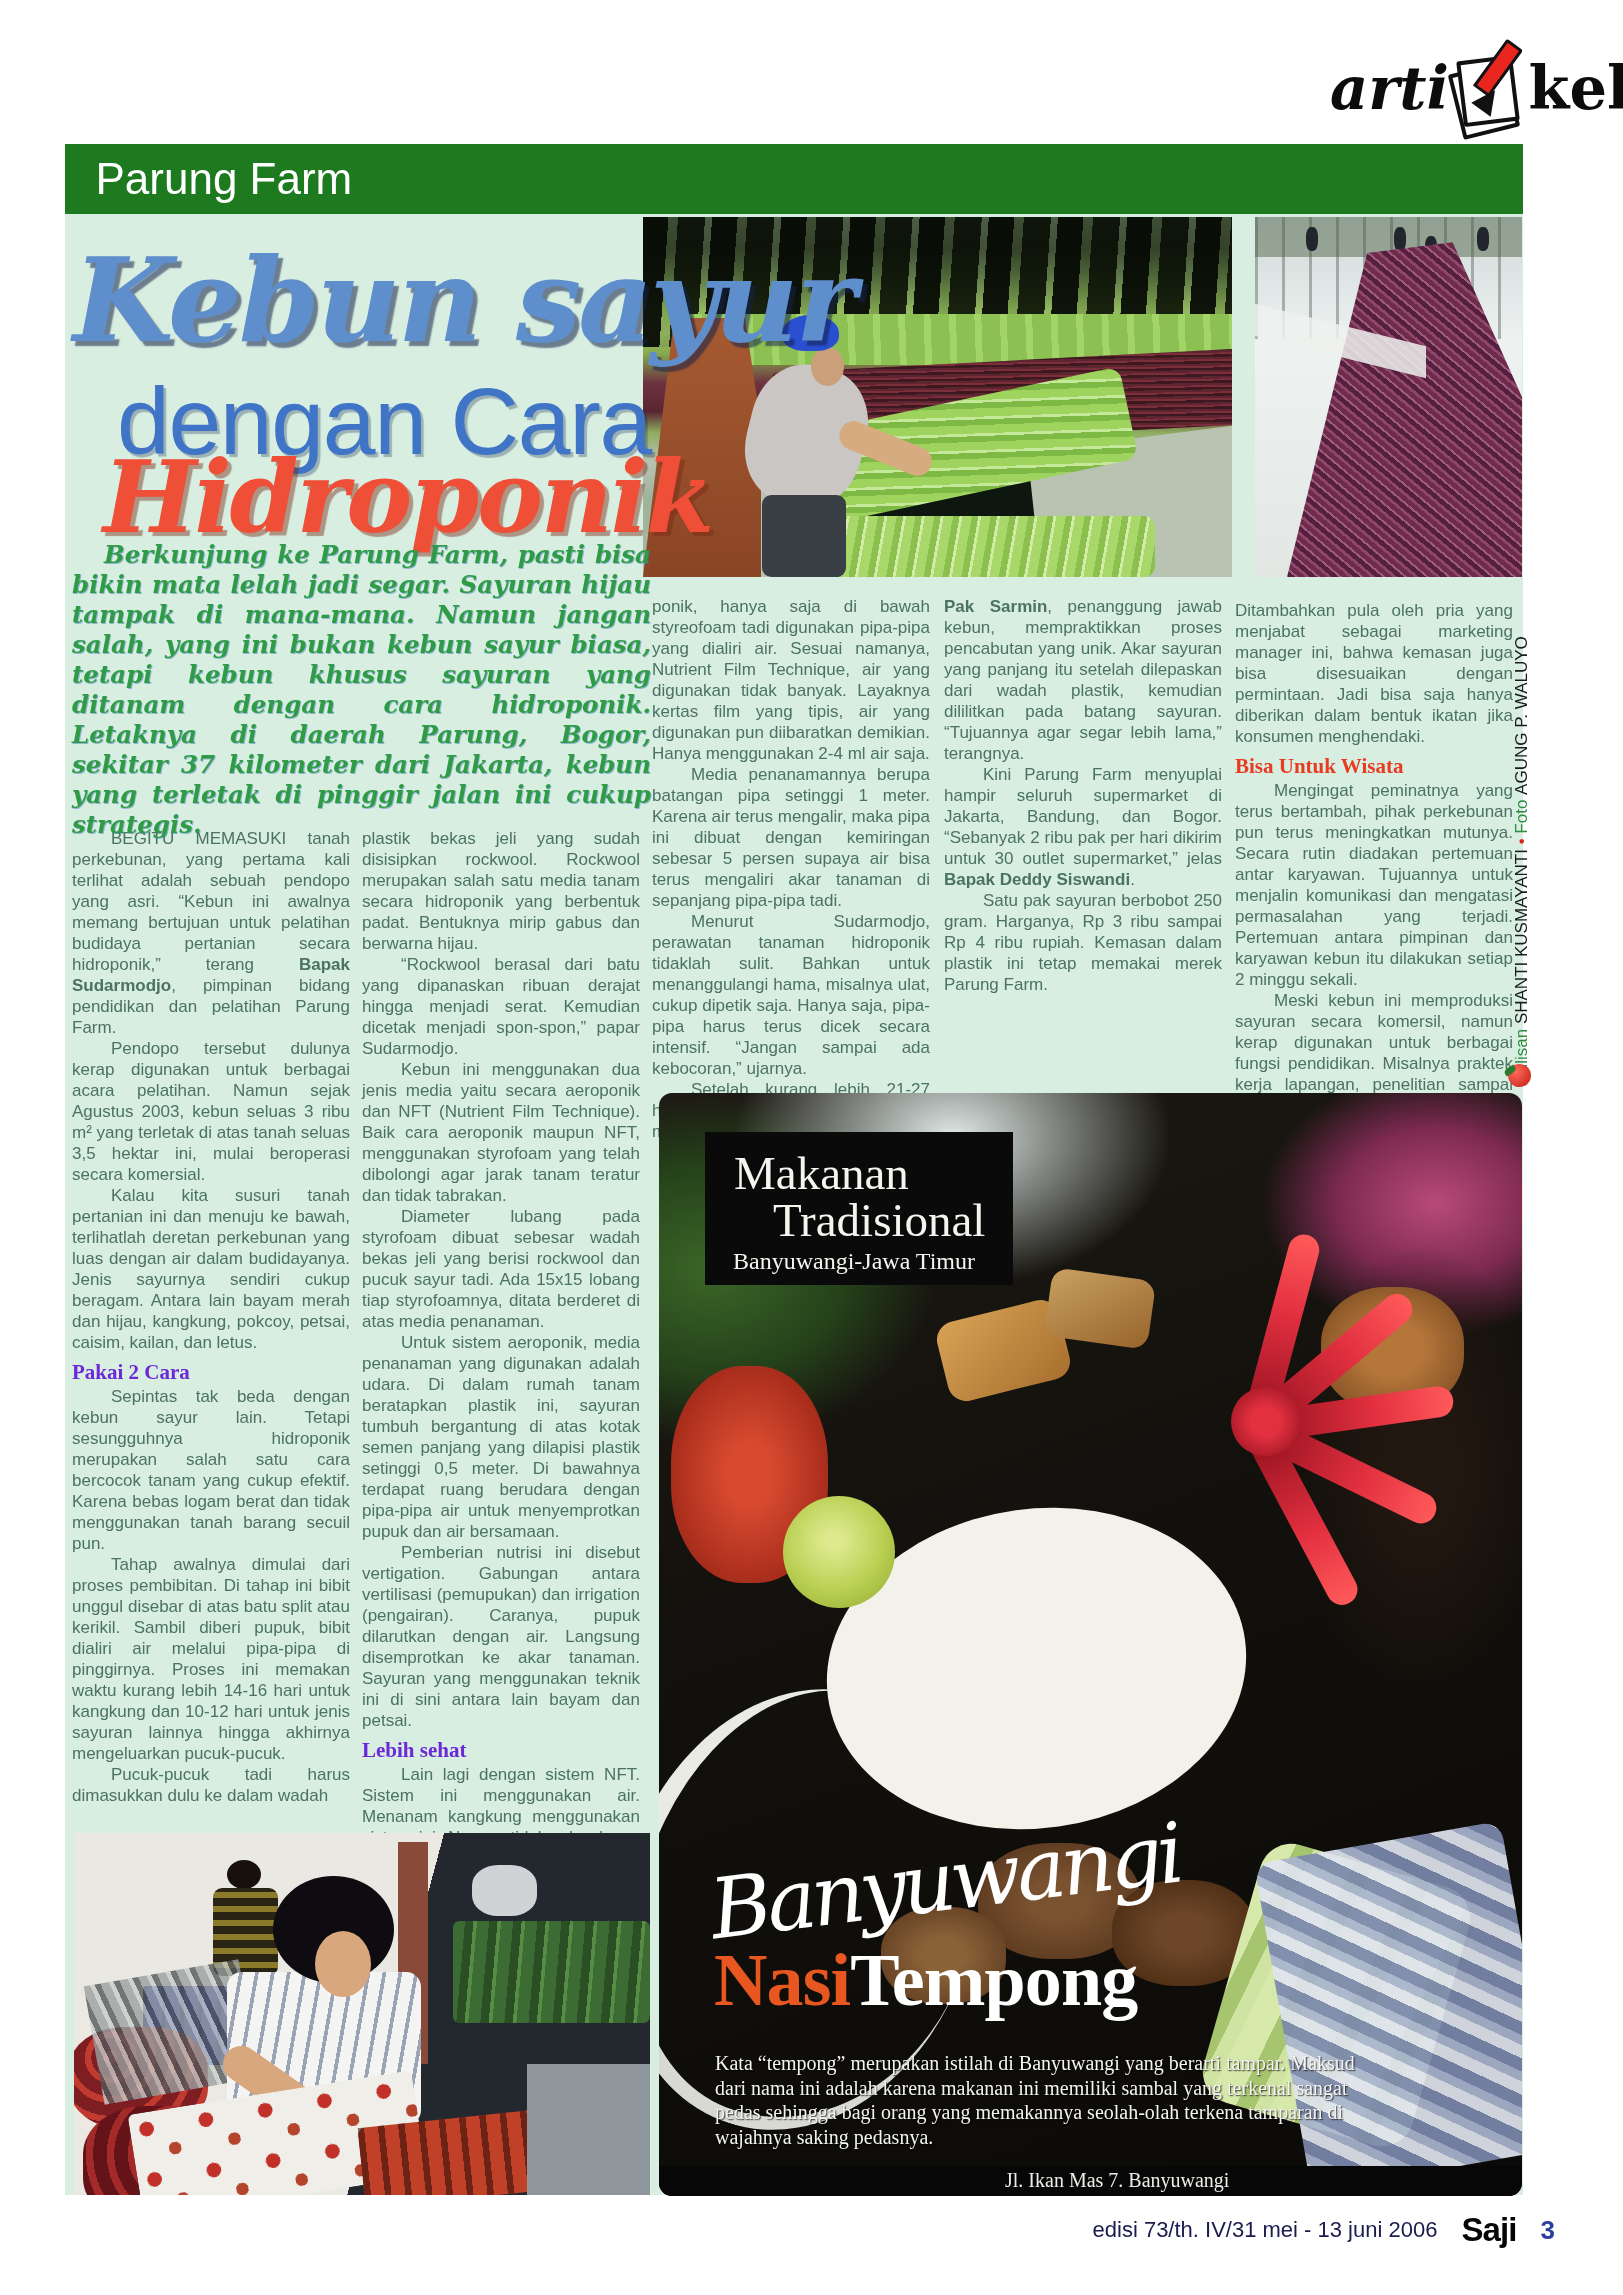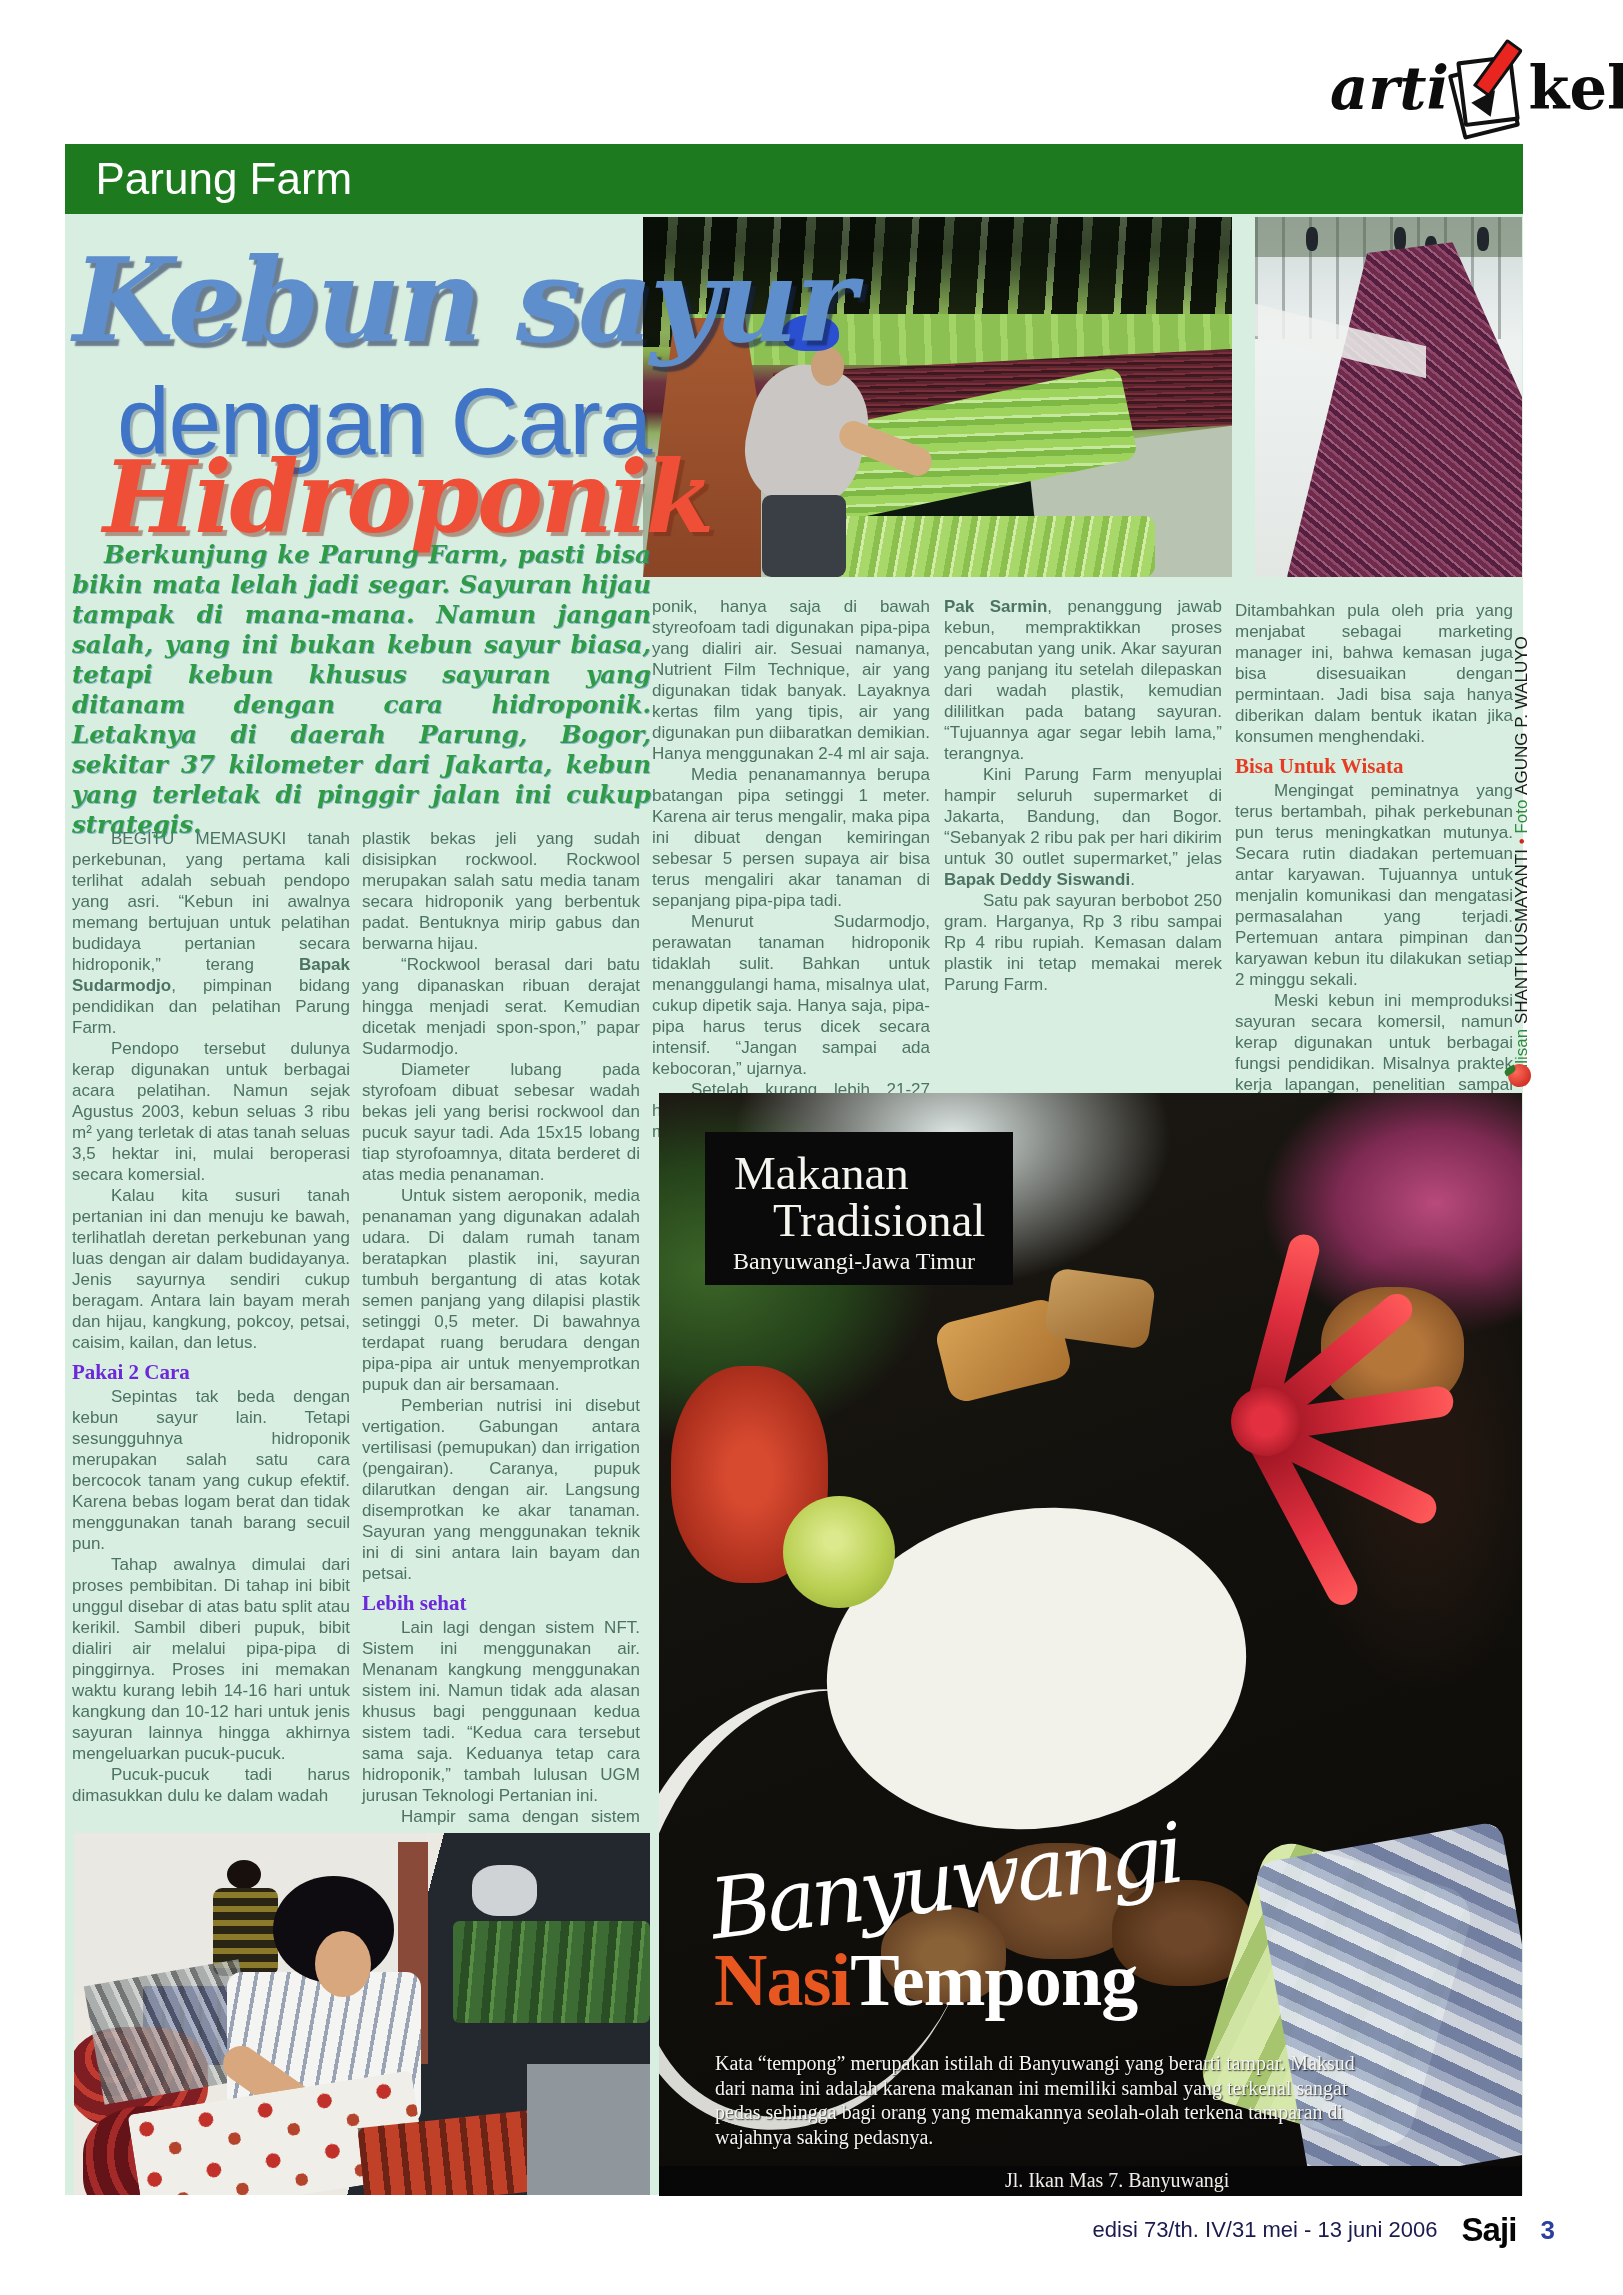--- a/index.html
+++ b/index.html
@@ -72,21 +72,21 @@
   .pm-table{left:60px;top:259px;width:287px;height:106px;background:#efeee9;transform:rotate(-9deg);border-radius:6.5px;
     background-image:radial-gradient(circle 7.4px at 16.7px 16.7px,#c2302a 96%,transparent),radial-gradient(circle 6.5px at 42px 40px,#b5442c 96%,transparent);background-size:60px 51px;background-color:#efeee9;}
   .pm-basket{left:287px;top:282px;width:250px;height:81px;background:#c04028;border-radius:7.4px;transform:rotate(-6deg);}
   .pm-basket:after{content:"";position:absolute;inset:0;background:repeating-linear-gradient(90deg,rgba(40,10,5,.55) 0 6.5px,transparent 6.5px 20.4px);}
   .pm-floor{left:453px;top:231px;width:123px;height:131px;background:#8f979c;}
 
   .photo-food{left:659px;top:1093px;width:863px;height:1103px;background:
     radial-gradient(ellipse 241px 185px at 90% 10%,#b84a7a 0%,#7e2a52 40%,rgba(0,0,0,0) 72%),
     radial-gradient(ellipse 352px 241px at 34% 4%,#dfe9e6 0%,rgba(223,233,230,0) 62%),
     radial-gradient(ellipse 296px 231px at 6% 16%,#3c6628 0%,#25421a 45%,rgba(0,0,0,0) 76%),
-    linear-gradient(160deg,#1d1a14 0%,#12100c 45%,#0c0a08 100%);}
+    linear-gradient(160deg,#1d1a14 0%,#12100c 45%,#0c0a08 100%); border-radius: 13px;}
   .pf-darkright{right:-28px;top:148px;width:259px;height:453px;border-radius:50%;background:radial-gradient(#221710 20%,rgba(20,12,8,0) 70%);}
   .pf-tofu1{left:282px;top:217px;width:125px;height:81px;border-radius:18.5px;background:linear-gradient(145deg,#d7a255,#a86f2e);transform:rotate(-14deg);}
   .pf-tofu2{left:389px;top:181px;width:104px;height:69px;border-radius:16.7px;background:linear-gradient(145deg,#caa060,#96642c);transform:rotate(8deg);}
   .pf-fried{left:662px;top:194px;width:143px;height:125px;border-radius:45%;background:radial-gradient(#b5763a 30%,#7c4c22 90%);}
   .pf-sambal{left:11.6px;top:273px;width:157px;height:217px;border-radius:45%;background:radial-gradient(#d84a30 20%,#a02818 80%);}
   .pf-rice{left:167px;top:416px;width:421px;height:319px;border-radius:50%;transform:rotate(-8deg);background:radial-gradient(circle at 40% 35%,#f7f7f1 0%,#ececе2 55%,#d5d6c8 100%);background-color:#f2f2ea;}
   .pf-lime{left:124px;top:403px;width:112px;height:112px;border-radius:50%;background:radial-gradient(circle at 45% 40%,#dce98c 10%,#b9cf52 55%,#8fa832 100%);}
   .petal{left:597px;top:319px;width:199px;height:30.5px;border-radius:16.7px;background:linear-gradient(90deg,#8f0f1c,#e23040 60%,#ff5a5a);transform-origin:0 50%;}
   .pk{left:572px;top:294px;width:69px;height:69px;border-radius:50%;background:radial-gradient(#e23040 30%,#8f0f1c);}
   .pf-meat1{left:319px;top:750px;width:162px;height:116px;border-radius:45%;background:radial-gradient(#7a5230 25%,#56351c 90%);}
@@ -212,20 +212,21 @@
     <p>Kalau kita susuri tanah pertanian ini dan  menuju ke bawah, terlihatlah deretan perkebunan yang luas dengan air dalam budidayanya. Jenis sayurnya sendiri cukup beragam. Antara lain bayam merah dan hijau, kangkung, pokcoy, petsai, caisim, kailan, dan letus.</p>
     <p class="sub blue">Pakai 2 Cara</p>
     <p>Sepintas tak beda dengan kebun sayur lain. Tetapi sesungguhnya hidroponik merupakan salah satu cara bercocok tanam yang cukup efektif. Karena bebas logam berat dan tidak menggunakan tanah barang secuil pun.</p>
     <p>Tahap awalnya dimulai  dari proses pembibitan. Di tahap ini bibit unggul disebar di atas batu split atau kerikil. Sambil diberi pupuk, bibit dialiri air melalui pipa-pipa di pinggirnya. Proses ini memakan waktu kurang lebih 14-16 hari untuk kangkung dan 10-12 hari untuk jenis sayuran lainnya hingga akhirnya mengeluarkan pucuk-pucuk.</p>
     <p>Pucuk-pucuk tadi harus dimasukkan dulu ke dalam wadah</p>
   </div>
 
   <div class="col c2">
     <p class="ni">plastik bekas jeli yang sudah disisipkan rockwool. Rockwool merupakan salah satu media tanam secara hidroponik yang berbentuk padat. Bentuknya mirip gabus dan berwarna hijau.</p>
     <p>“Rockwool berasal dari batu yang dipanaskan ribuan derajat hingga menjadi serat. Kemudian dicetak menjadi spon-spon,” papar Sudarmodjo.</p>
+    <p>Kebun ini menggunakan dua jenis media yaitu secara aeroponik dan NFT (Nutrient Film Technique). Baik cara aeroponik maupun NFT,  menggunakan styrofoam yang telah dibolongi agar jarak tanam teratur dan tidak tabrakan.</p>
     <p>Diameter lubang pada styrofoam dibuat sebesar wadah bekas jeli yang berisi rockwool dan pucuk sayur tadi. Ada 15x15 lobang tiap styrofoamnya, ditata berderet di atas media penanaman.</p>
     <p>Untuk sistem aeroponik, media penanaman yang digunakan adalah udara. Di dalam rumah tanam beratapkan plastik ini, sayuran tumbuh bergantung di atas kotak semen panjang yang dilapisi plastik setinggi 0,5 meter. Di bawahnya terdapat ruang berudara dengan pipa-pipa air untuk menyemprotkan pupuk dan air bersamaan.</p>
     <p>Pemberian nutrisi ini disebut vertigation. Gabungan antara vertilisasi (pemupukan) dan irrigation (pengairan). Caranya, pupuk dilarutkan dengan air. Langsung  disemprotkan ke akar tanaman.  Sayuran yang menggunakan teknik ini di sini antara lain bayam dan petsai.</p>
     <p class="sub blue">Lebih sehat</p>
     <p>Lain lagi dengan sistem NFT. Sistem ini menggunakan air. Menanam kangkung menggunakan sistem ini. Namun tidak ada alasan khusus bagi penggunaan kedua sistem tadi.  “Kedua cara tersebut sama saja. Keduanya tetap cara hidroponik,” tambah lulusan UGM jurusan Teknologi Pertanian ini.</p>
     <p>Hampir sama dengan sistem aero-</p>
   </div>
 
   <div class="col c3">
     <p class="ni">ponik, hanya saja di bawah styreofoam tadi digunakan pipa-pipa yang dialiri air. Sesuai namanya, Nutrient Film Technique, air yang digunakan tidak banyak. Layaknya kertas film yang tipis, air yang digunakan pun diibaratkan demikian. Hanya menggunakan 2-4 ml air saja.</p>

